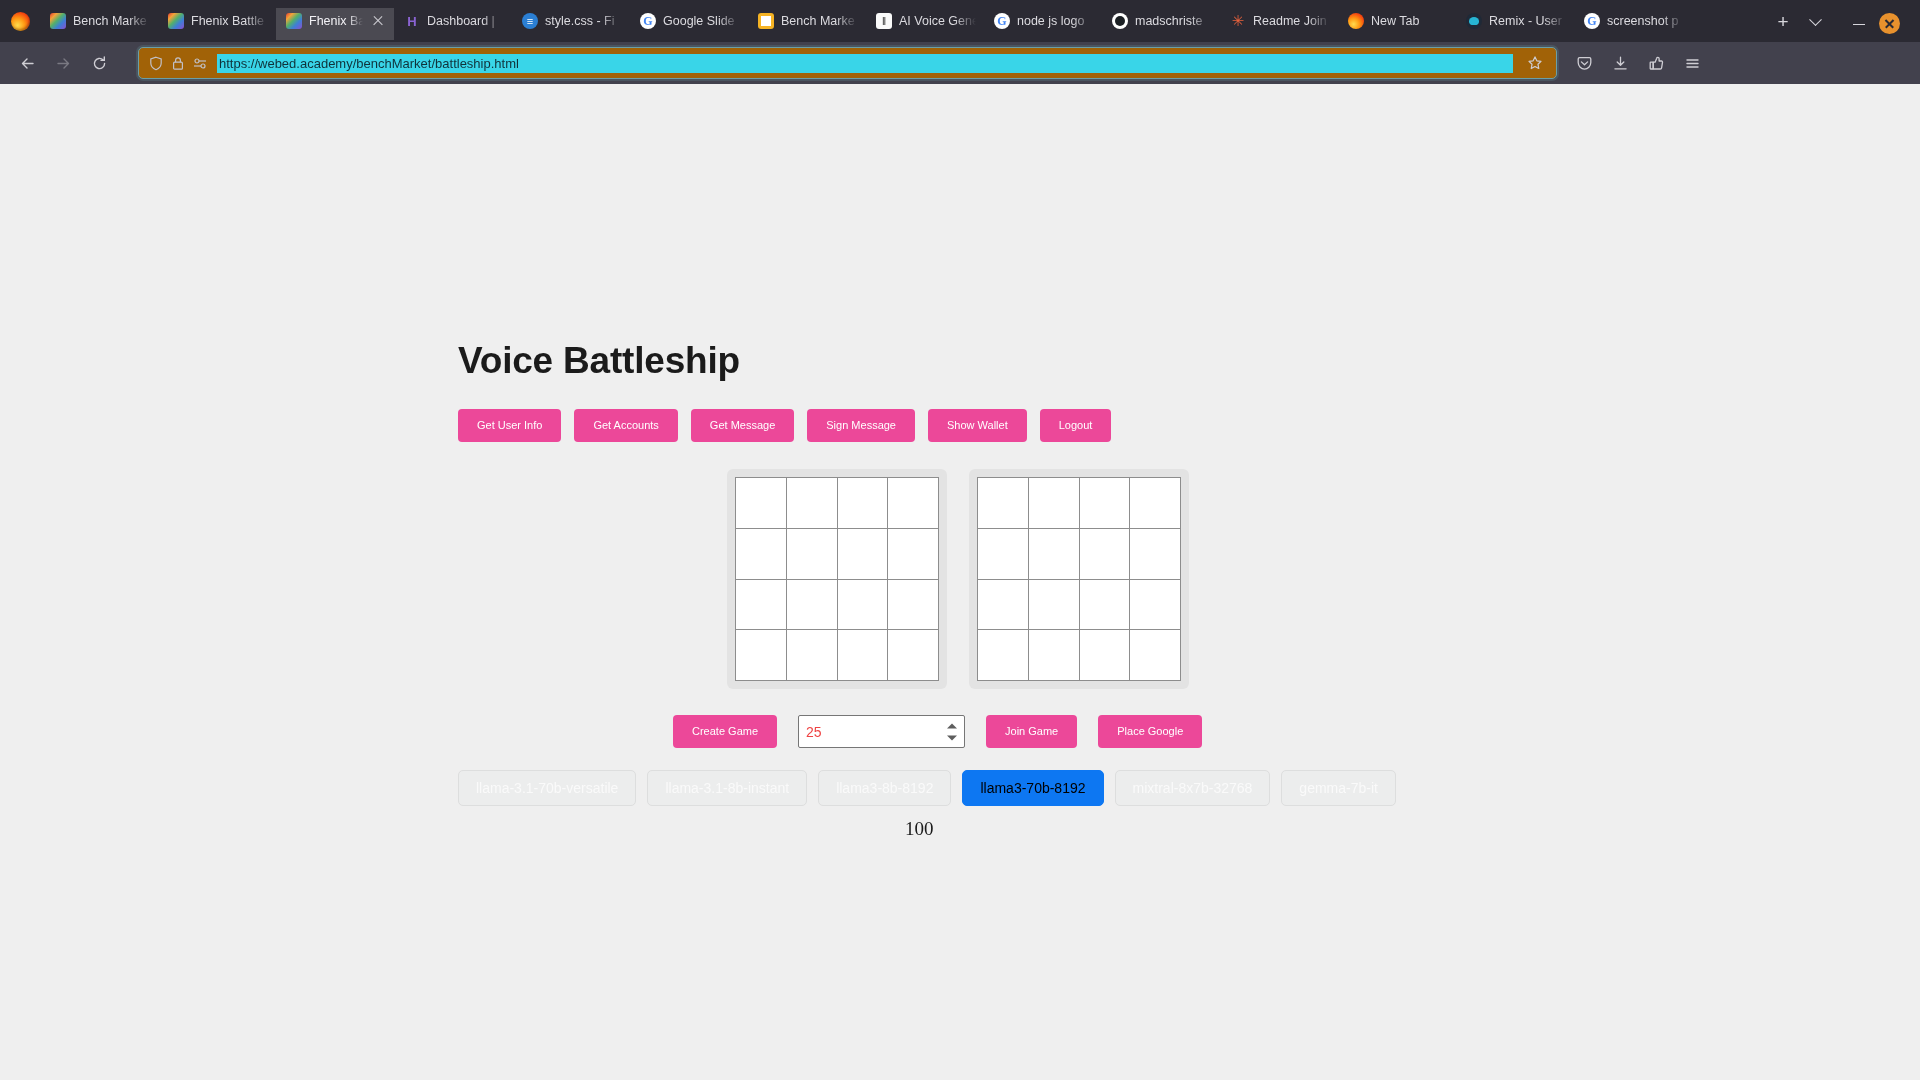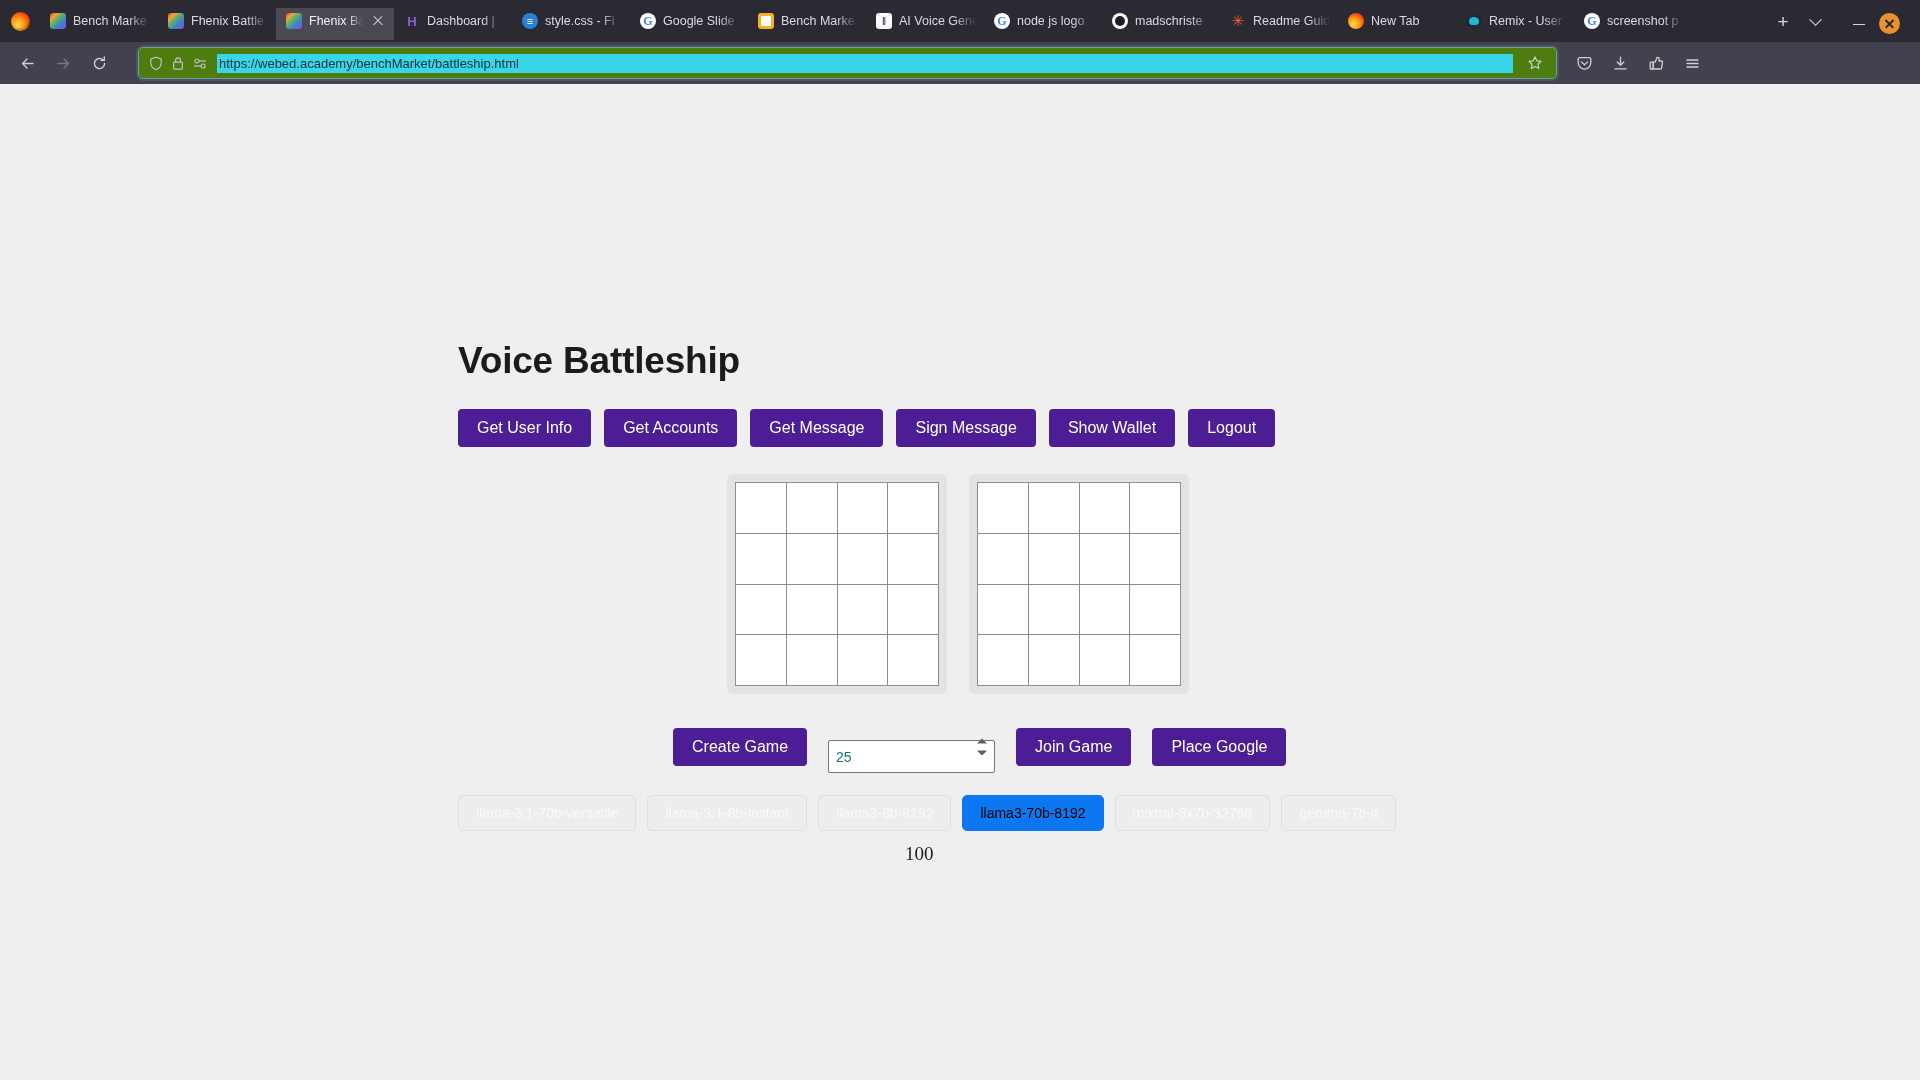--- a/index.html
+++ b/index.html
@@ -193,21 +193,21 @@
     color: #cfced4;
   }
   .navbtn.disabled { color: #7a7982; }
   .navbtn svg { display:block; }
 
   .urlbar {
     flex: 1 1 auto;
     height: 32px;
     margin: 0 8px 0 20px;
     max-width: 1419px;
-    background: #4d7c0f;
+    background: #a16207;
     border: 1.5px solid #6b9fa6;
     border-radius: 5px;
     display: flex;
     align-items: center;
     padding: 0 8px 0 10px;
     gap: 9px;
     box-shadow: 0 0 0 2px rgba(107,159,166,.22);
   }
   .urlbar .uicon { color:#c2c1c8; display:flex; align-items:center; flex:0 0 auto; }
   .url-text {
@@ -257,25 +257,25 @@
     margin-bottom: 30px;
   }
 
   .wallet-row {
     display: flex;
     gap: 13px;
     margin-bottom: 27px;
   }
 
   .btn {
-    background: #4c1d95;
+    background: #ec4899;
     color: #ffffff;
     border: none;
     border-radius: 4px;
-    font-size: 16px;
+    font-size: 11px;
     font-family: "Liberation Sans", sans-serif;
     padding: 11px 19px;
     line-height: 1;
     cursor: pointer;
     white-space: nowrap;
   }
 
   .boards {
     display: flex;
     gap: 22px;
@@ -313,24 +313,23 @@
   }
 
   .num-input {
     width: 167px;
     height: 33px;
     background: #ffffff;
     border: 1px solid #767676;
     border-radius: 2px;
     font-size: 14px;
     font-family: "Liberation Sans", sans-serif;
-    color: #0f766e;
+    color: #ef4444;
     padding: 0 26px 0 7px;
     position: relative;
-    margin-top: 20px;
   }
   .num-wrap { position: relative; display:inline-block; }
   .spinner {
     position: absolute;
     right: 7px; top: 50%;
     transform: translateY(-50%);
     width: 11px; height: 17px;
     display: flex; flex-direction: column; justify-content: space-between;
     pointer-events: auto;
   }
@@ -421,21 +420,21 @@
         <div class="tab">
           <span class="favicon fav-google"></span>
           <span class="tab-label">node js logo</span>
         </div>
         <div class="tab">
           <span class="favicon fav-github"></span>
           <span class="tab-label">madschriste</span>
         </div>
         <div class="tab">
           <span class="favicon fav-readme"></span>
-          <span class="tab-label">Readme Guid</span>
+          <span class="tab-label">Readme Join</span>
         </div>
         <div class="tab">
           <span class="favicon fav-ff"></span>
           <span class="tab-label">New Tab</span>
         </div>
         <div class="tab">
           <span class="favicon fav-remix"></span>
           <span class="tab-label">Remix - User</span>
         </div>
         <div class="tab">

